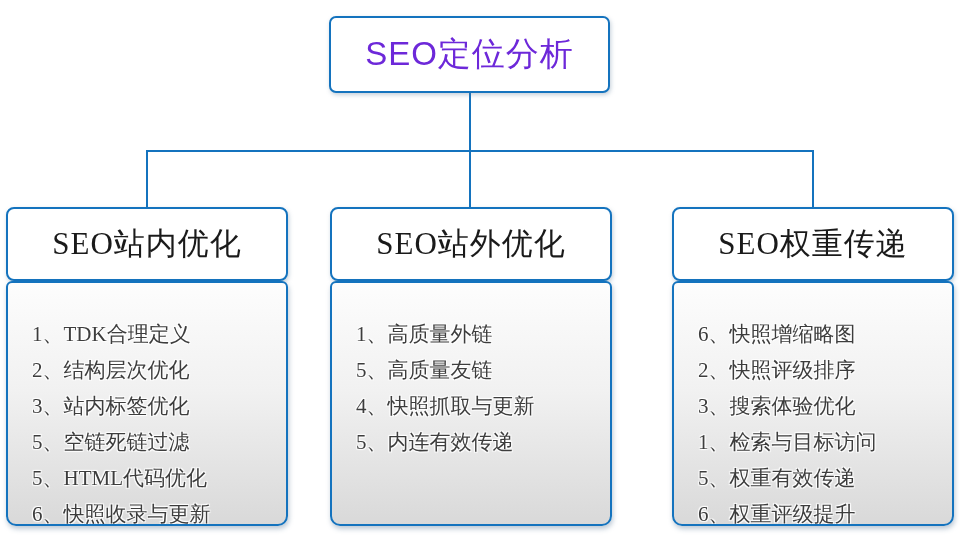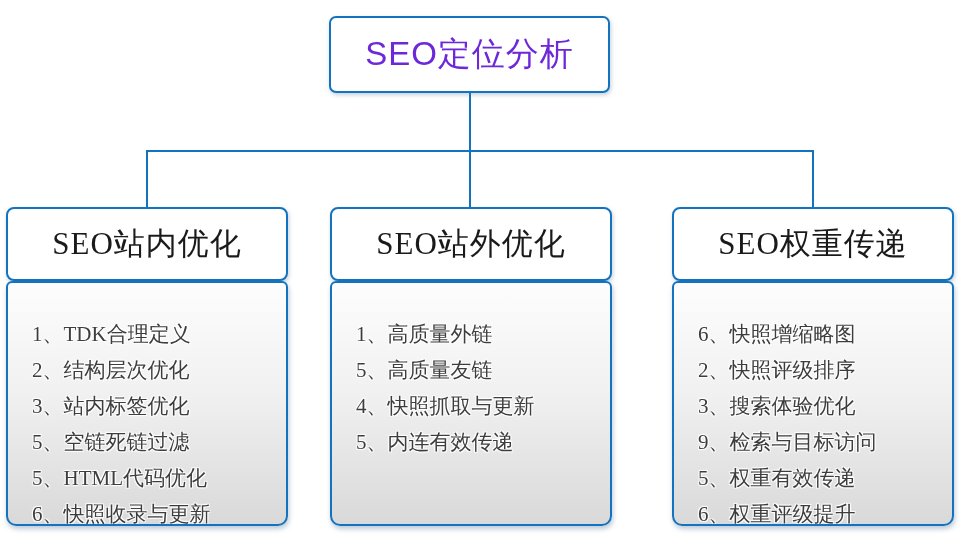--- a/index.html
+++ b/index.html
@@ -109,20 +109,20 @@
 
   <div class="col c3">
     <div class="col-header">
       <span>SEO权重传递</span>
     </div>
     <div class="col-list">
       <ul>
         <li>6、快照增缩略图</li>
         <li>2、快照评级排序</li>
         <li>3、搜索体验优化</li>
-        <li>9、检索与目标访问</li>
+        <li>1、检索与目标访问</li>
         <li>5、权重有效传递</li>
         <li>6、权重评级提升</li>
       </ul>
     </div>
   </div>
 
 </div>
 
 </body></html>

